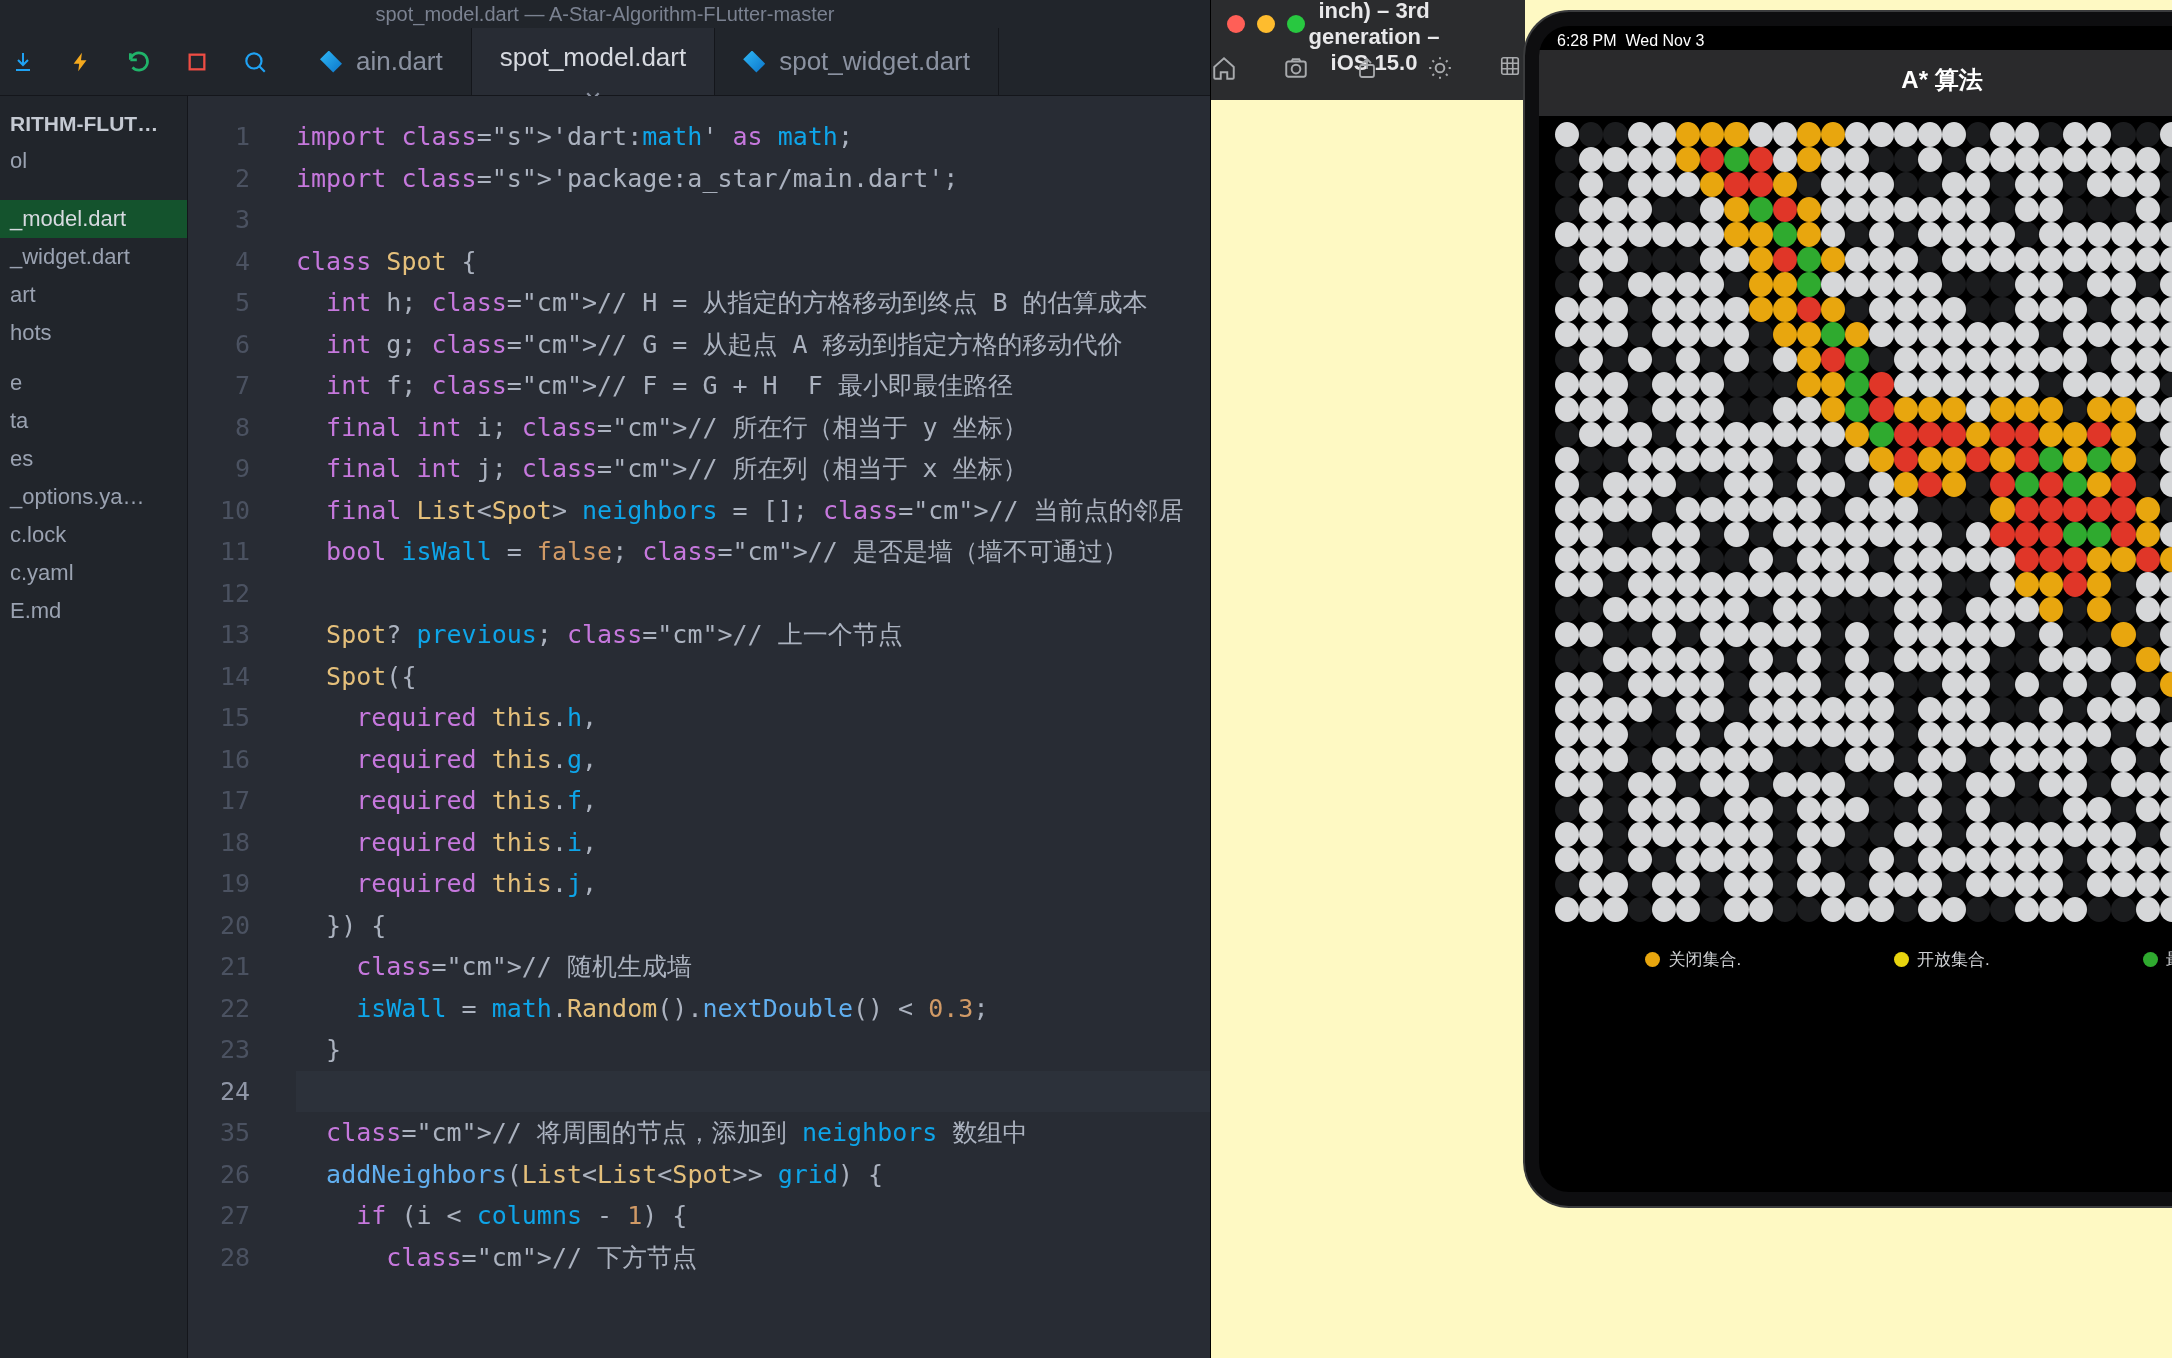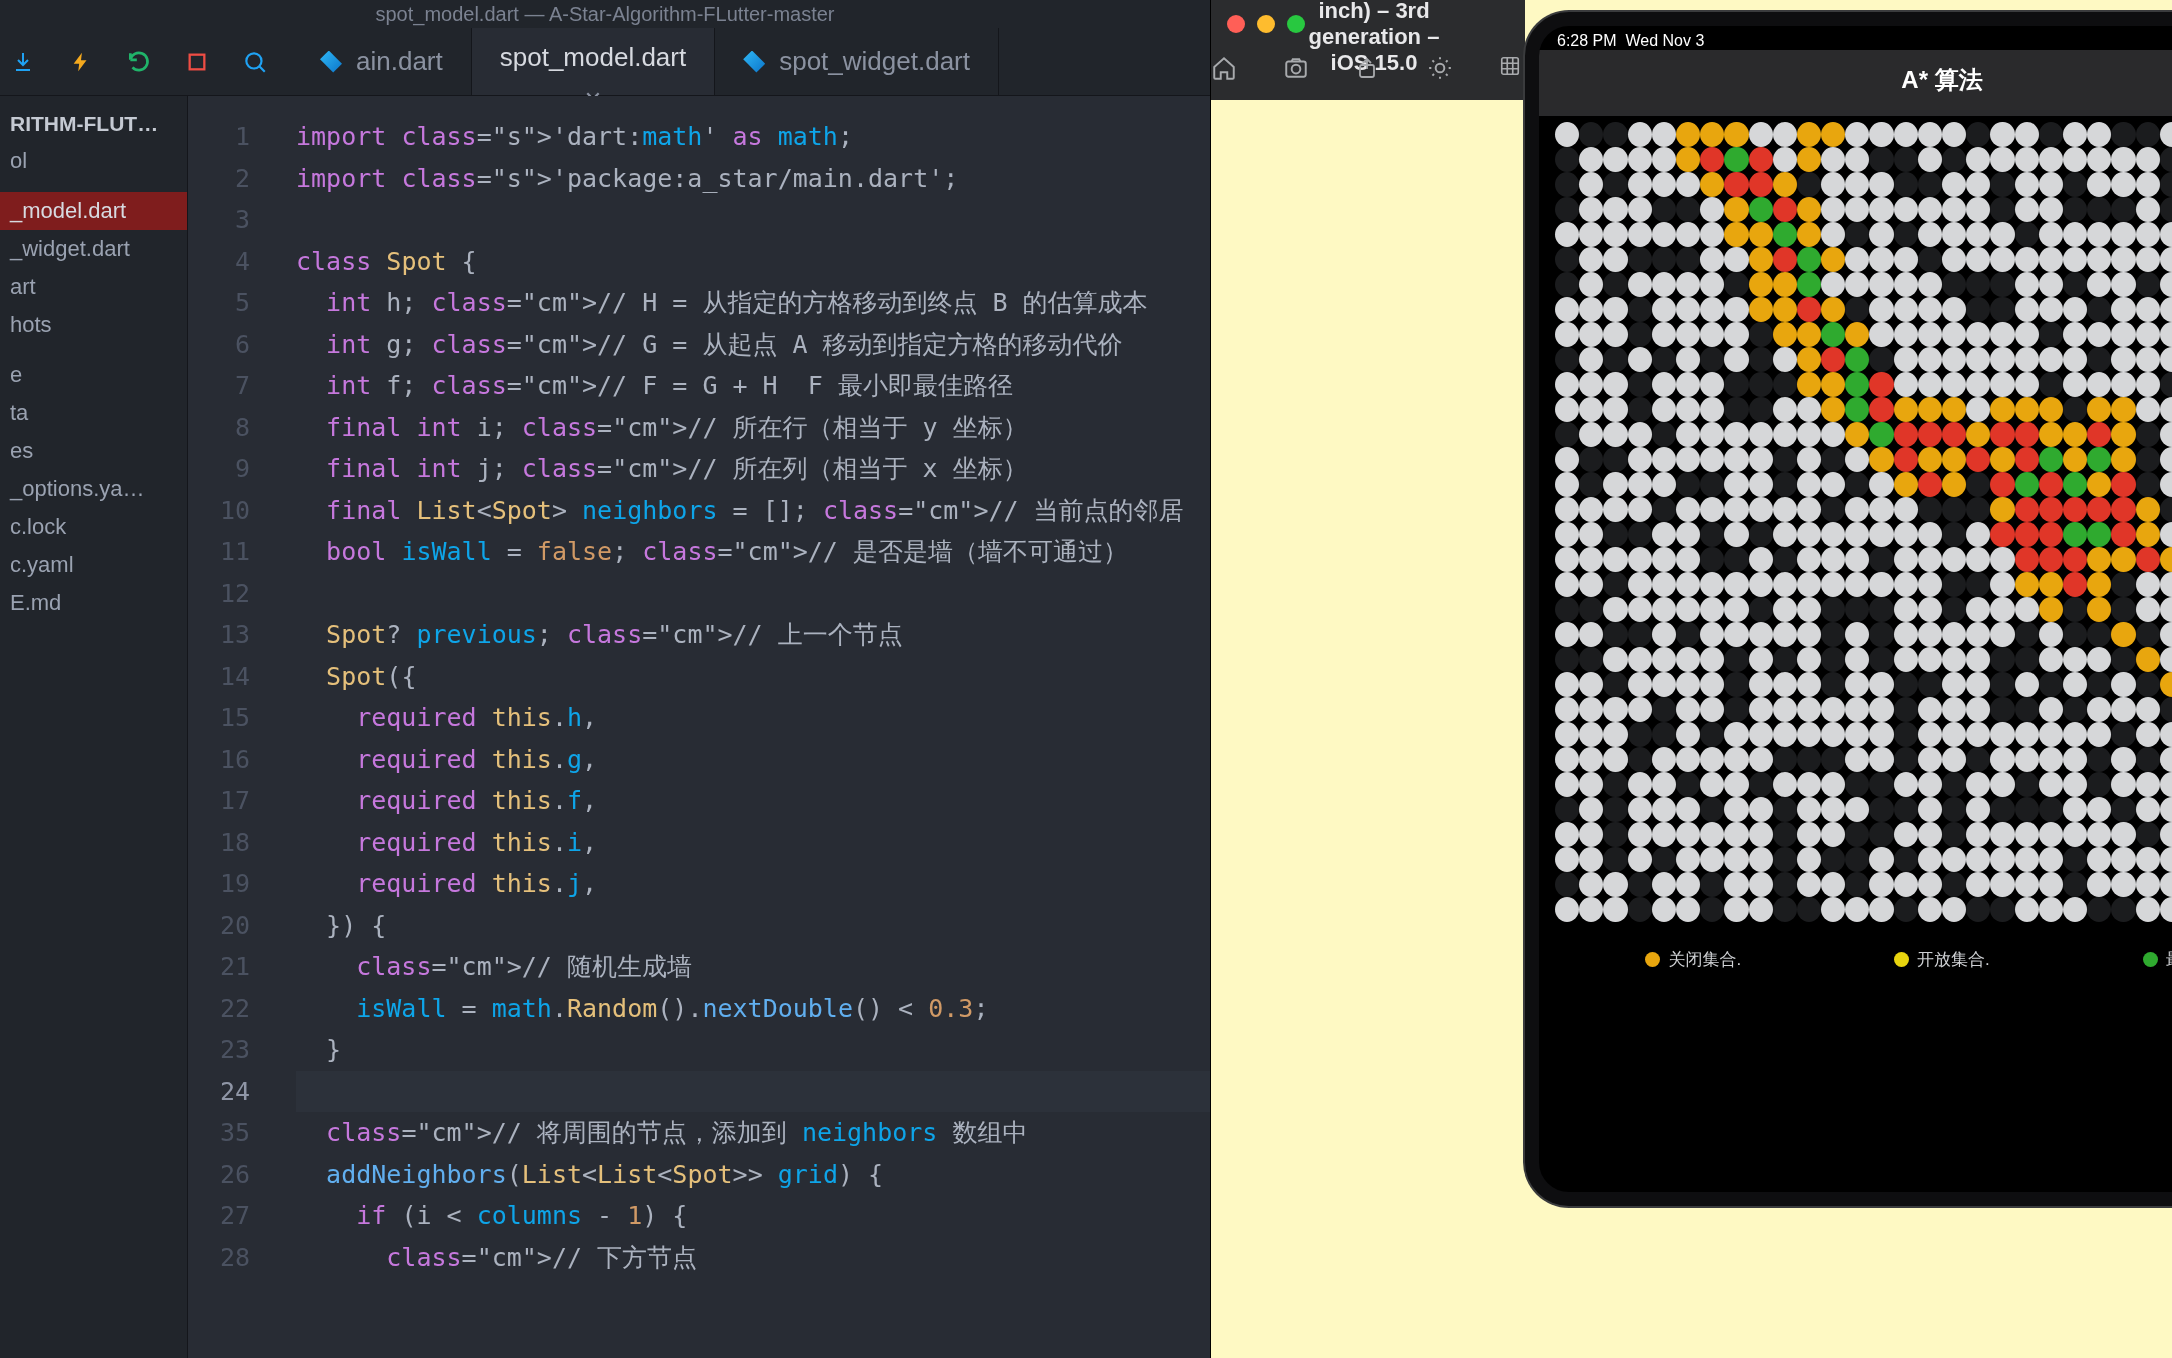--- a/index.html
+++ b/index.html
@@ -71,21 +71,21 @@
   color:#c5cad3;
   font-size:21px; font-weight:700;
   white-space:nowrap;
 }
 .side-item {
   padding:6px 10px 6px 10px;
   font-size:22px; color:#9aa2b1;
   white-space:nowrap; cursor:pointer;
 }
 .side-item.selected {
-  background:#7f1d1d; color:#d7dae0;
+  background:#14532d; color:#d7dae0;margin-top:8px;
 }
 
 .editor {
   flex:1; display:flex;
   font-family:"Menlo","Consolas",monospace;
   font-size:25px;
   background:#282c34;
   overflow:hidden;
 }
 .gutter {

